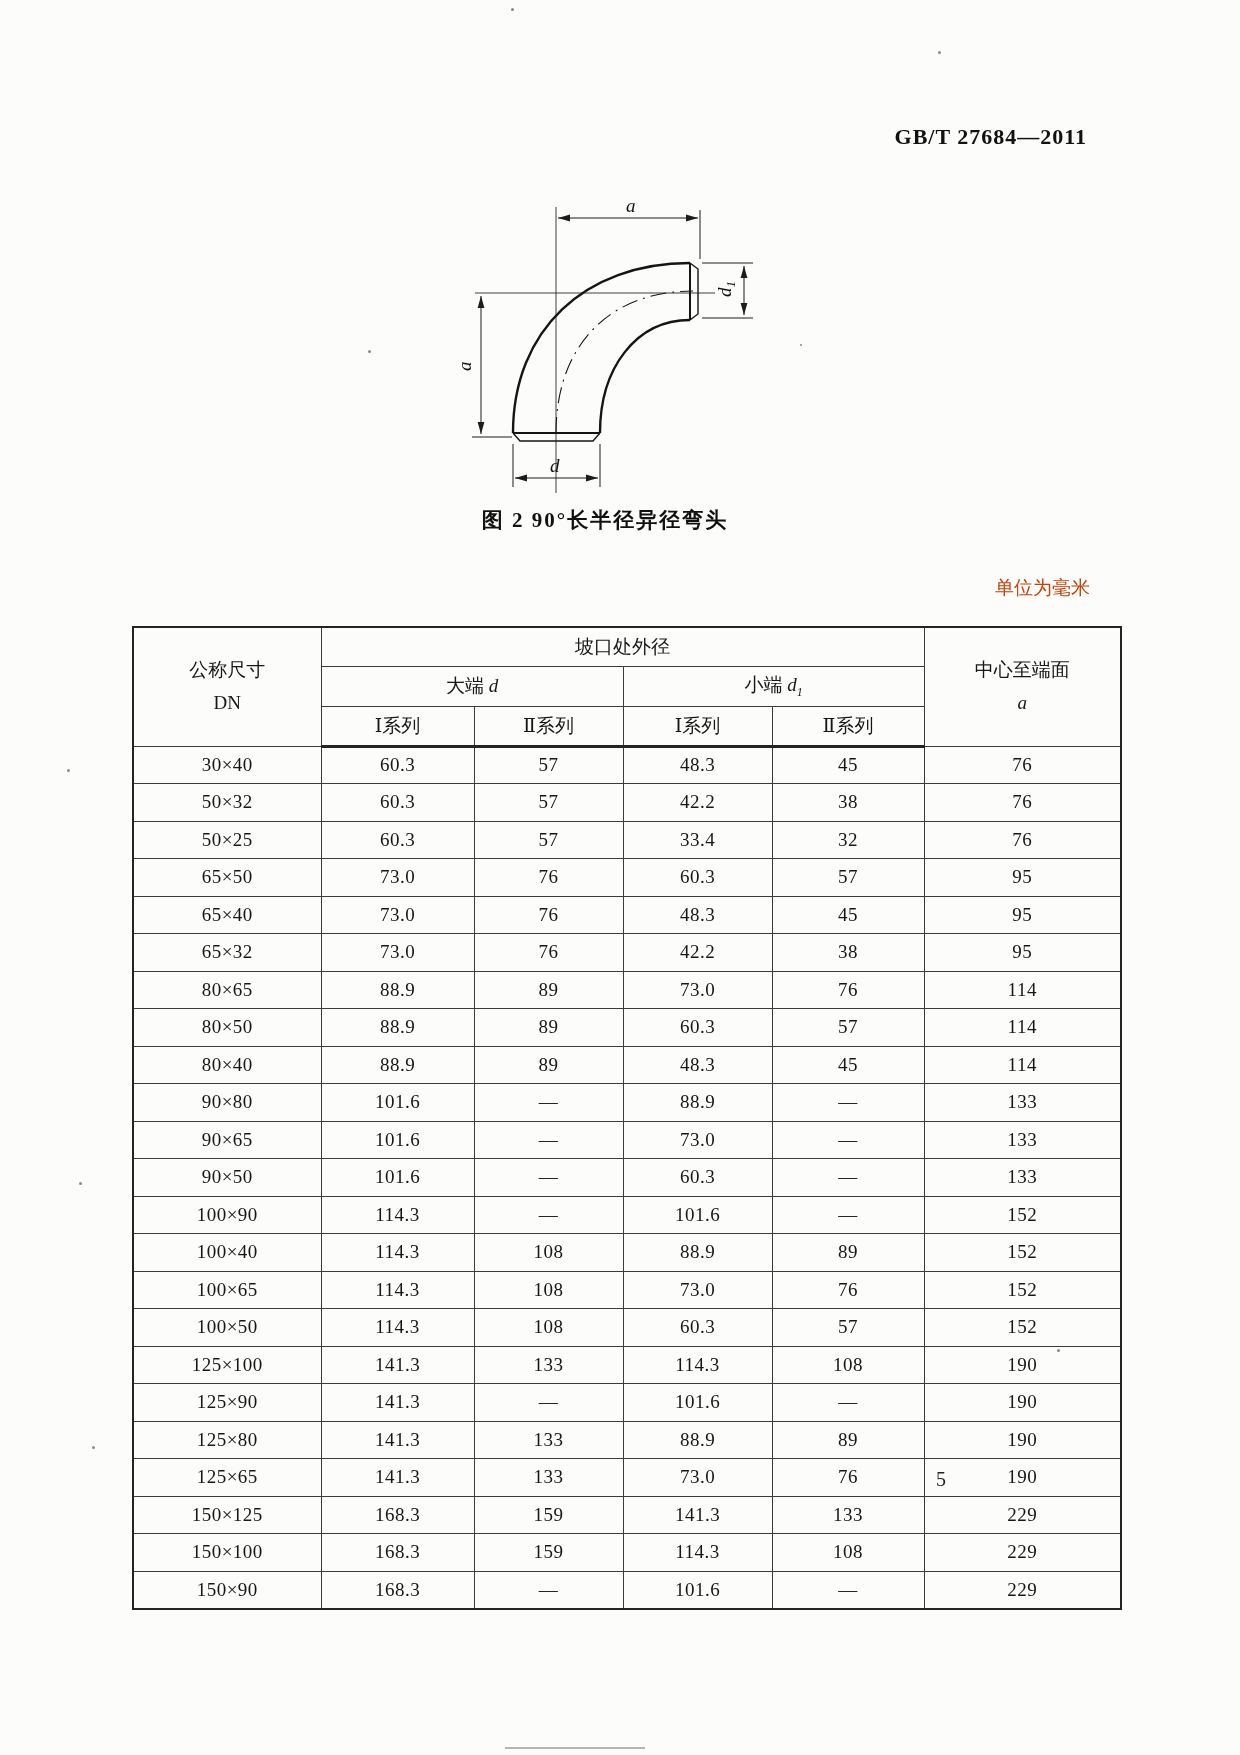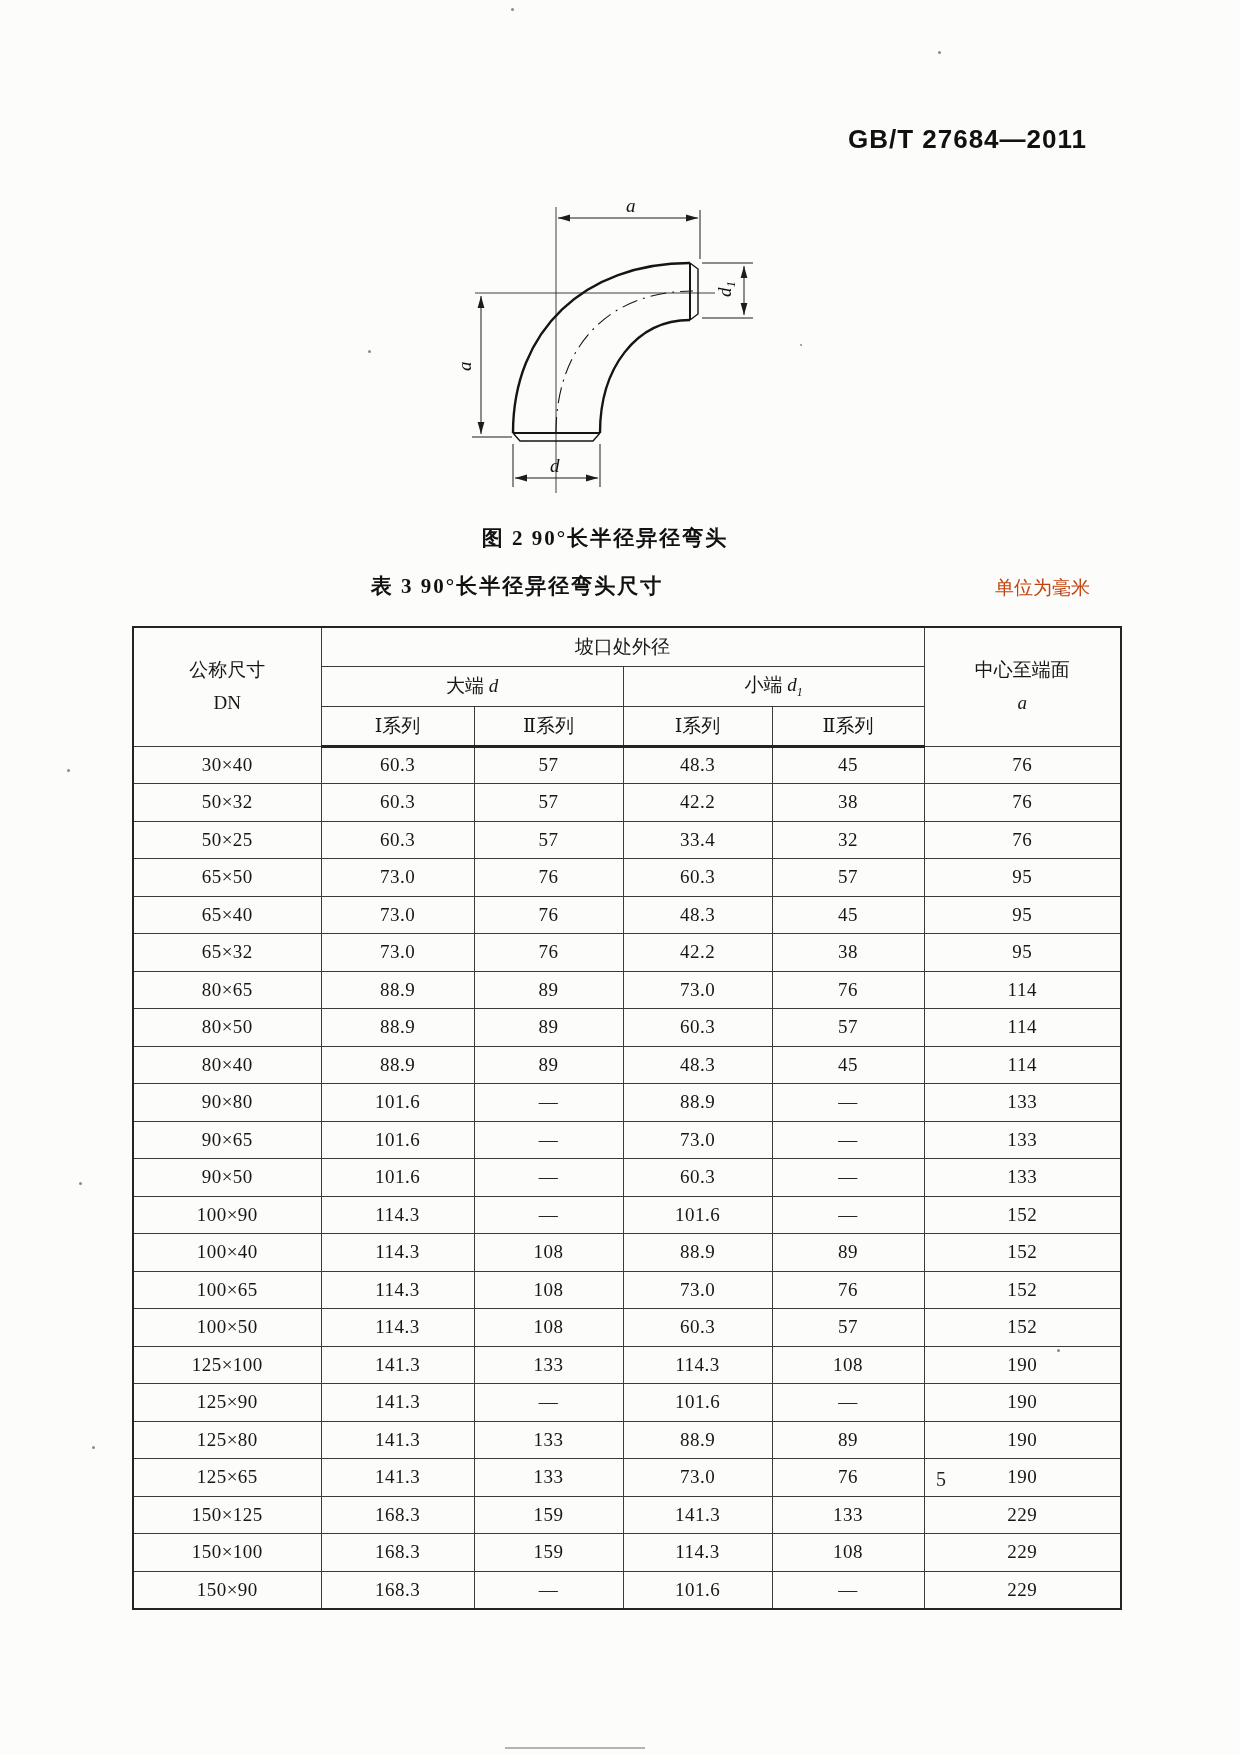--- a/index.html
+++ b/index.html
@@ -4,26 +4,26 @@
 <style>
   * { margin:0; padding:0; box-sizing:border-box; }
   html,body { background:#e8e8e6; }
   .page {
     position:relative; width:1240px; height:1755px; margin:0 auto;
     background:#fcfcfa; color:#1b1b1b; overflow:hidden;
     font-family:"Liberation Serif","DejaVu Serif",serif;
   }
   .std-num {
     position:absolute; top:124px; right:153px;
-    font-family:Liberation Sans, sans-serif;
-    font-weight:bold; font-size:26px; letter-spacing:1px; color:#111;
+    font-family:Liberation Serif, serif;
+    font-weight:bold; font-size:22px; letter-spacing:1px; color:#111;
   }
   .fig-wrap { position:absolute; left:440px; top:168px; width:330px; height:332px; }
   .fig-caption {
-    position:absolute; left:400px; top:524px; width:410px; text-align:center;
+    position:absolute; left:400px; top:506px; width:410px; text-align:center;
     font-weight:bold; font-size:21px; letter-spacing:2px; color:#111;
   }
   .tbl-title {
     position:absolute; left:132px; top:572px; width:770px; text-align:center;
     font-weight:bold; font-size:21px; letter-spacing:2px; color:#111;
   }
   .unit-note {
     position:absolute; top:575px; right:150px; font-size:19px; color:#c2410c;
   }
   table.dim {
@@ -105,21 +105,20 @@
         <line x1="513" y1="444" x2="513" y2="487"></line>
         <line x1="600" y1="444" x2="600" y2="487"></line>
         <line x1="515" y1="478" x2="598" y2="478" marker-start="url(#arr)" marker-end="url(#arr)"></line>
       </g>
       <text x="550" y="472" font-size="19" font-style="italic" fill="#111">d</text>
     </svg>
   </div>
 
   <div class="fig-caption">图 2  90°长半径异径弯头</div>
 
-  <div class="tbl-title">表 3  90°长半径异径弯头尺寸</div>
   <div class="unit-note">单位为毫米</div>
 
   <table class="dim">
     <colgroup>
       <col style="width:188px">
         <col style="width:153px">
         <col style="width:149px">
       <col style="width:149px">
         <col style="width:152px">
         <col style="width:197px">

